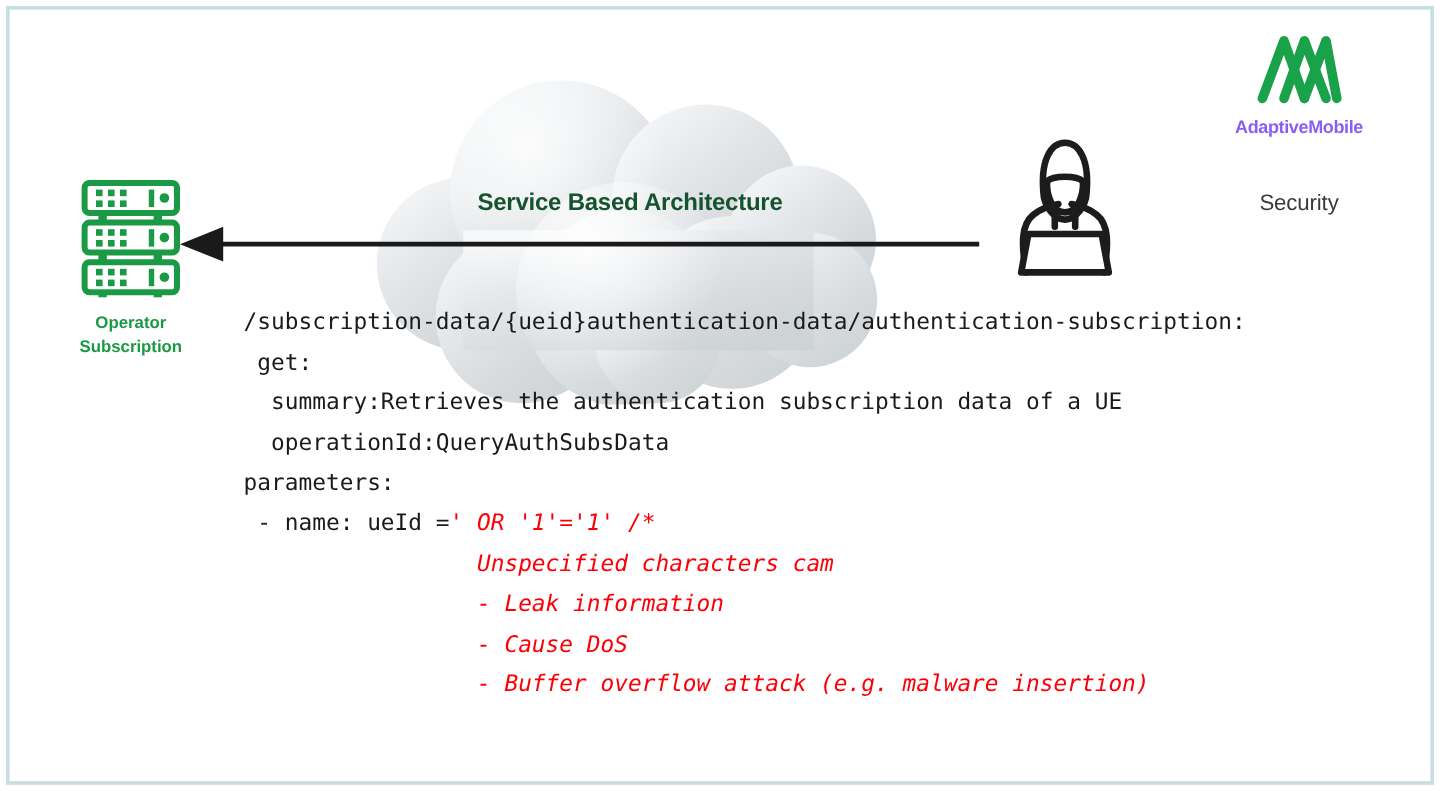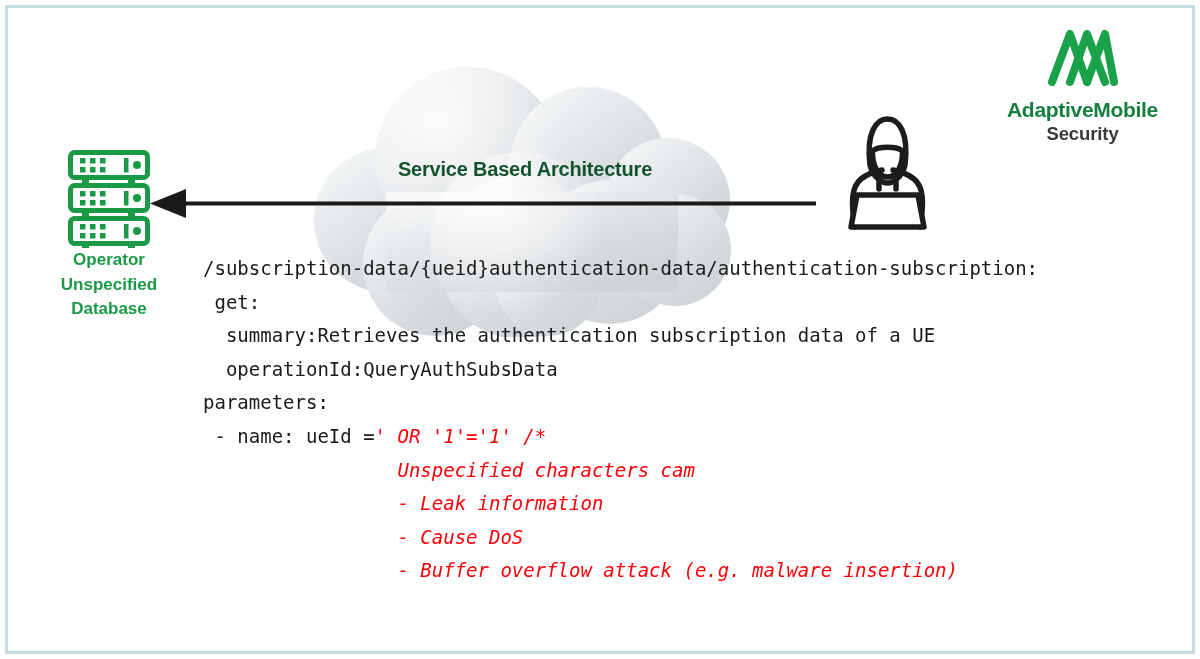--- a/index.html
+++ b/index.html
@@ -67,22 +67,23 @@
   
   #db-group {
     position: absolute;
     left: 34px;
     top: 148px;
     width: 150px;
     text-align: center;
   }
   #db-icon { display: block; margin: 0 auto; }
   #db-label {
-    font-family: "Liberation Sans", sans-serif;
-    font-size: 17px;
+    margin-top: 10px;
+    font-family: "Liberation Sans", sans-serif;
+    font-size: 14px;
     font-weight: bold;
     color: #1a9a45;
     line-height: 1.45;
   }
   #db-label span { display: block; }
 
   
   #hacker {
     position: absolute;
     left: 825px;
@@ -96,33 +97,34 @@
     position: absolute;
     left: 995px;
     top: 24px;
     width: 175px;
     text-align: center;
   }
   #logo-mark { display: block; margin: 0 auto; }
   #logo-name {
     margin-top: 8px;
     font-family: "Liberation Sans", sans-serif;
-    font-size: 21px;
+    font-size: 15px;
     font-weight: bold;
-    color: #15803d;
+    color: #8b5cf6;
     letter-spacing: -0.3px;
     line-height: 1.15;
   }
   #logo-sub {
     font-family: "Liberation Sans", sans-serif;
     font-size: 18.5px;
-    font-weight: bold;
+    font-weight: normal;
     color: #3a3a3c;
     letter-spacing: -0.1px;
     line-height: 1.3;
+    margin-top: 42px;
   }
 
   
   #code {
     position: absolute;
     left: 203px;
     top: 252px;
     font-family: "DejaVu Sans Mono", "Liberation Mono", monospace;
     font-size: 19px;
     line-height: 33.6px;
@@ -222,22 +224,21 @@
         <rect x="34" y="76" width="5.5" height="5.5"></rect>
         <rect x="14" y="85" width="5.5" height="5.5"></rect>
         <rect x="24" y="85" width="5.5" height="5.5"></rect>
         <rect x="34" y="85" width="5.5" height="5.5"></rect>
         <rect x="58" y="76" width="4.5" height="14.5"></rect>
         <circle cx="71" cy="83" r="4"></circle>
       </g>
     </svg>
     <div id="db-label">
       <span>Operator</span>
-      <span>Unspecified</span>
-      <span>Database</span>
+      <span>Subscription</span>
     </div>
   </div>
 
   <div id="hacker">
     <svg width="125" height="125" viewBox="0 0 125 125" xmlns="http://www.w3.org/2000/svg">
       <g fill="none" stroke="#1c1c1c" stroke-width="5.5" stroke-linejoin="round" stroke-linecap="round">
 
         <path d="M45 58 C41 26 51 12 62.5 12 C74 12 84 26 80 58 C77 70 68 76 62.5 76 C57 76 48 70 45 58 Z"></path>
 
         <path d="M47.5 44 C53 39 72 39 77.5 44 C78 56 73 70 62.5 70 C52 70 47 56 47.5 44 Z"></path>

